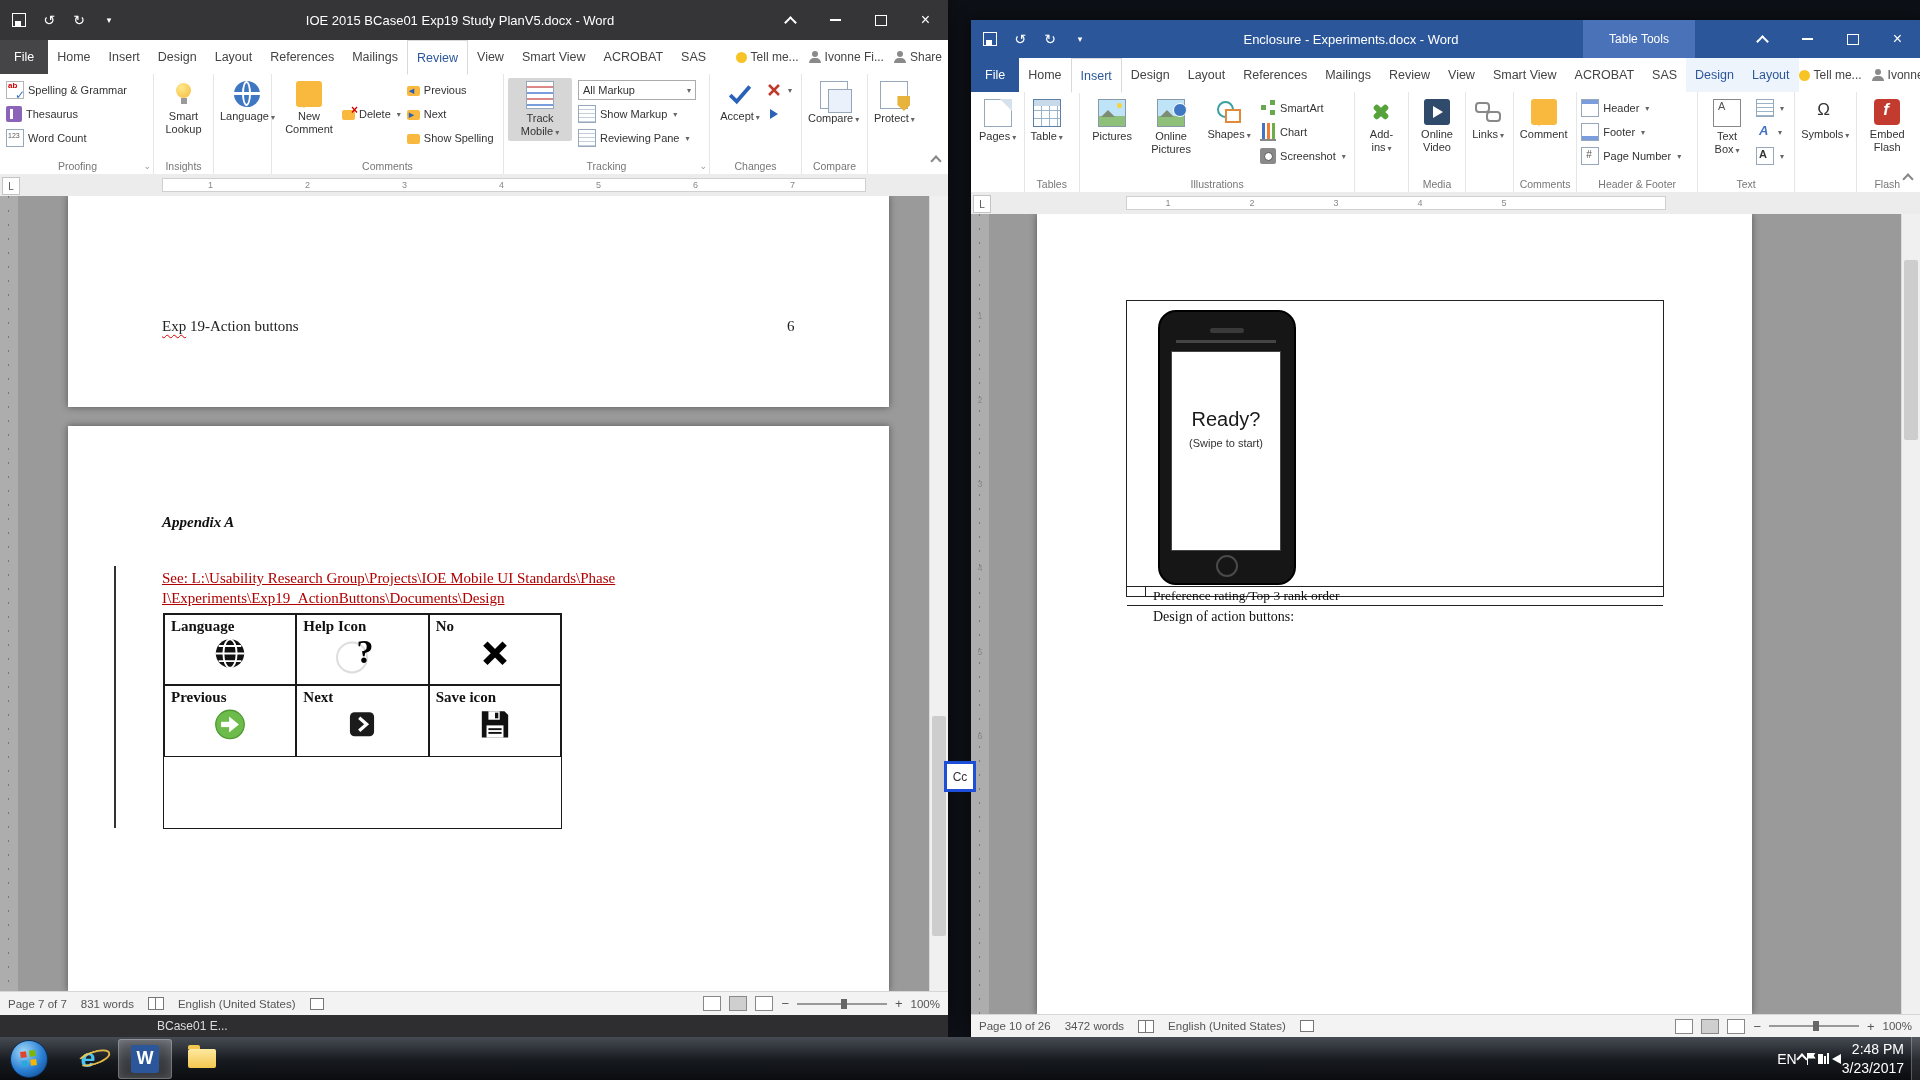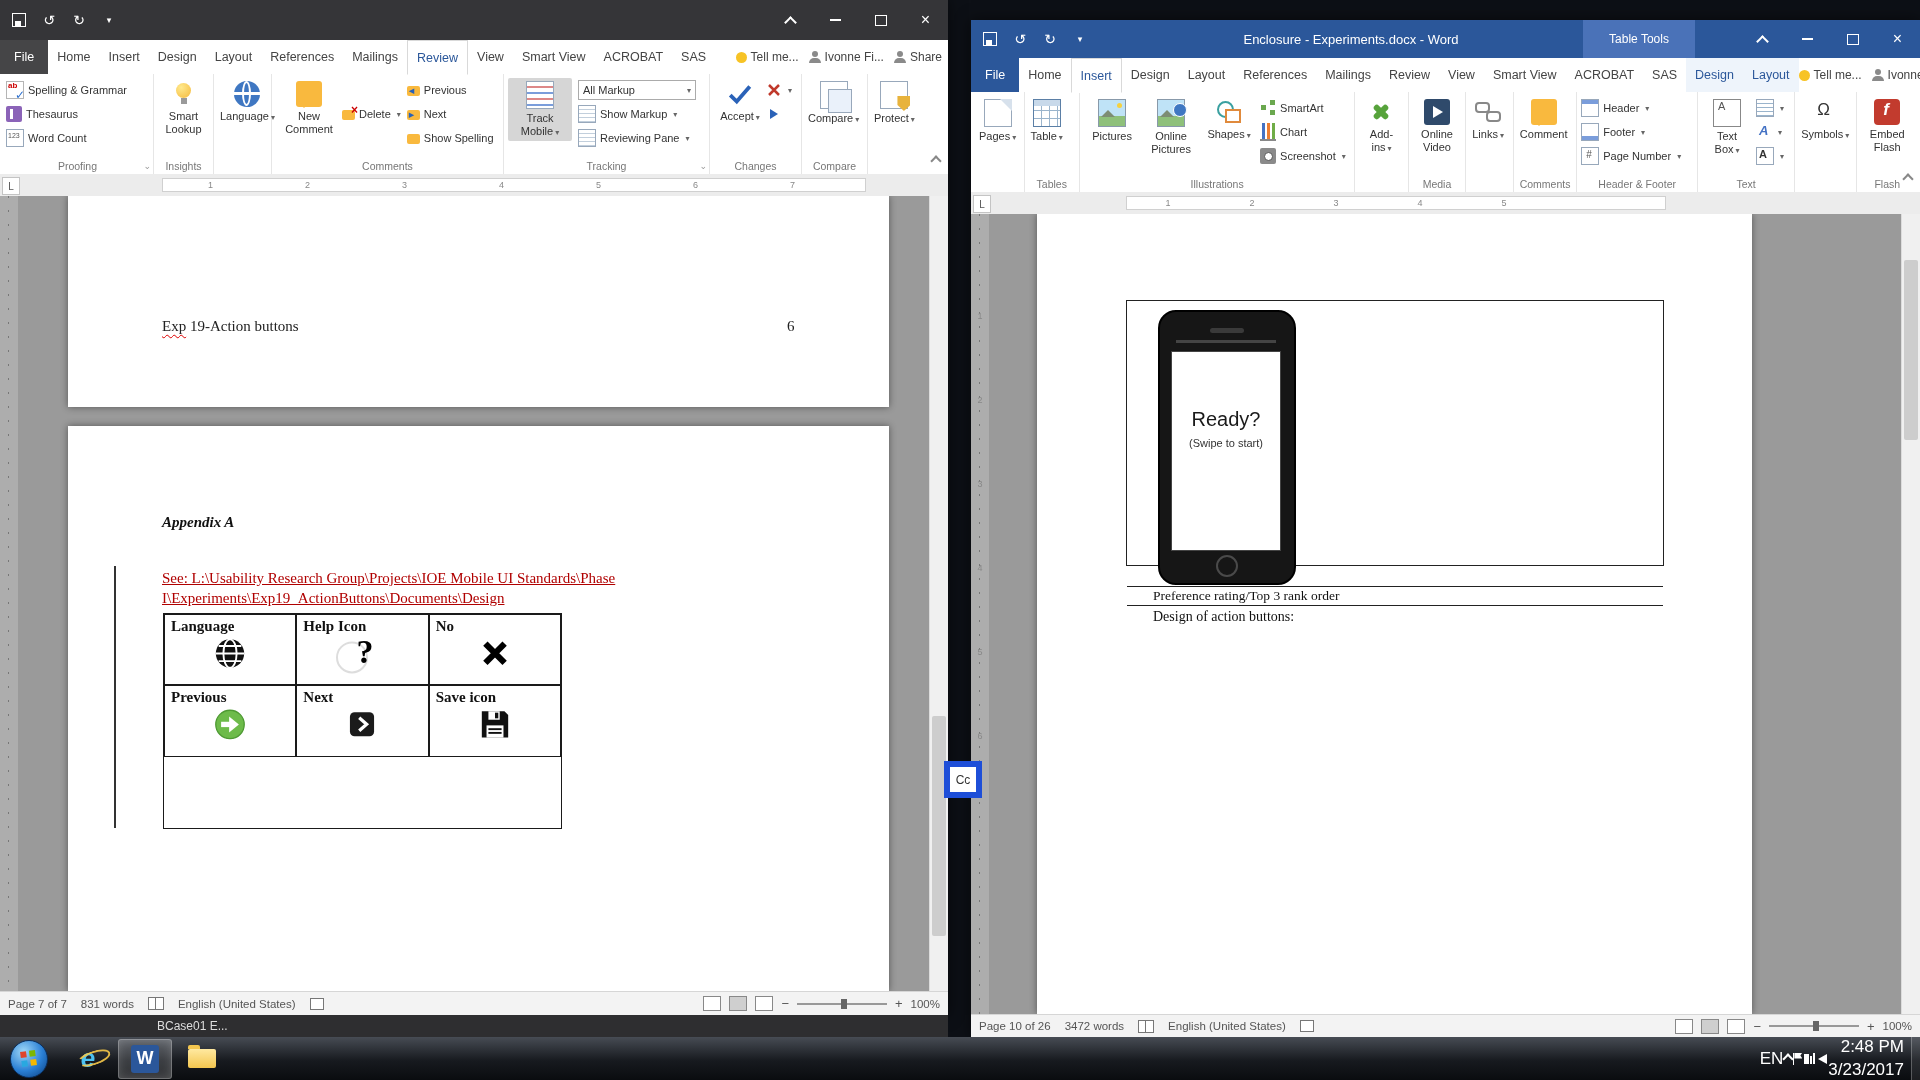--- a/index.html
+++ b/index.html
@@ -156,38 +156,38 @@
   .st-book::after{content:"";position:absolute;left:6px;top:-1px;bottom:-1px;width:1px;background:#777;}
   .st-macro{width:12px;height:10px;border:1px solid #777;background:#fff;}
   .sright{margin-left:auto;display:flex;align-items:center;gap:8px;}
   .vw{width:16px;height:13px;border:1px solid #888;background:#fff;}
   .vw.active{background:#cfcfcf;}
   .ztrack{width:90px;height:2px;background:#999;position:relative;}
   .zthumb{position:absolute;left:44px;top:-4px;width:6px;height:10px;background:#666;}
   .zsign{font-size:13px;color:#555;}
   
   .bgwin{position:absolute;left:0;top:1015px;width:948px;height:22px;background:#2e2e30;color:#ddd;font-size:12px;display:flex;align-items:center;padding-left:157px;box-sizing:border-box;}
-  .cctag{position:absolute;left:944px;top:761px;width:26px;height:25px;background:#fff;border:6px solid #1d4ed8;font-size:12px;color:#333;display:flex;align-items:center;justify-content:center;z-index:5;}
+  .cctag{position:absolute;left:944px;top:761px;width:26px;height:25px;background:#fff;border:3px solid #1d4ed8;font-size:12px;color:#333;display:flex;align-items:center;justify-content:center;z-index:5;}
   
   .taskbar{position:absolute;left:0;top:1037px;width:1920px;height:43px;background:linear-gradient(#474c54,#171a1f 55%,#0a0c0f);display:flex;align-items:center;z-index:10;}
   .orb{width:36px;height:36px;border-radius:50%;margin:0 12px 0 10px;background:radial-gradient(circle at 35% 30%,#9fd8f8,#2a7fd4 55%,#0b3e7e);border:1px solid #0a2f5e;position:relative;flex:none;}
   .orbflag{position:absolute;left:10px;top:10px;width:15px;height:15px;transform:rotate(-8deg);}
   .orbflag i{position:absolute;width:6px;height:6px;display:block;}
   .orbflag i:nth-child(1){left:0;top:0;background:#e0442c;}
   .orbflag i:nth-child(2){right:0;top:0;background:#7db700;}
   .orbflag i:nth-child(3){left:0;bottom:0;background:#29a8e0;}
   .orbflag i:nth-child(4){right:0;bottom:0;background:#f5b800;}
   .tbtn{width:52px;height:38px;display:flex;align-items:center;justify-content:center;border-radius:3px;margin:0 2px;flex:none;}
   .tbtn.active{background:rgba(255,255,255,.16);border:1px solid rgba(255,255,255,.3);box-shadow:inset 0 0 10px rgba(255,255,255,.18);}
   .ie-e{font-size:26px;font-weight:bold;font-style:italic;color:#4cc2f1;position:relative;}
   .ie-e::after{content:"";position:absolute;left:-4px;top:8px;width:30px;height:10px;border:2px solid rgba(246,200,74,.9);border-radius:50%;border-left-color:transparent;transform:rotate(-18deg);}
   .w-ic{width:28px;height:28px;background:#2b579a;border-radius:3px;color:#fff;font-weight:bold;font-size:18px;display:flex;align-items:center;justify-content:center;}
   .folder{width:28px;height:19px;background:linear-gradient(#ffe9a0,#f3c64f);border-radius:2px;position:relative;}
   .folder::before{content:"";position:absolute;left:0;top:-4px;width:12px;height:4px;background:#f3c64f;border-radius:2px 2px 0 0;}
-  .tray{margin-left:auto;display:flex;align-items:center;gap:1px;color:#fff;font-size:17px;padding-right:16px;}
+  .tray{margin-left:auto;display:flex;align-items:center;gap:1px;color:#fff;font-size:14px;padding-right:16px;}
   .tray-chev{width:6px;height:6px;border-left:2px solid #fff;border-top:2px solid #fff;transform:rotate(45deg);}
   .tr-flag{width:10px;height:12px;position:relative;}
   .tr-flag::before{content:"";position:absolute;left:0;top:0;width:1px;height:12px;background:#fff;}
   .tr-flag::after{content:"";position:absolute;left:1px;top:0;width:8px;height:6px;background:#fff;clip-path:polygon(0 0,100% 0,75% 50%,100% 100%,0 100%);}
   .tr-net{width:13px;height:11px;display:flex;align-items:flex-end;gap:1px;}
   .tr-net i{display:block;width:2px;background:#fff;}
   .tr-vol{width:0;height:0;border-top:5px solid transparent;border-bottom:5px solid transparent;border-right:9px solid #fff;position:relative;}
   .tr-vol::after{content:"";position:absolute;left:-14px;top:-5px;width:5px;height:10px;background:#fff;}
   .clock{text-align:right;line-height:1.35;}
   .showdesk{position:absolute;right:0;top:0;bottom:0;width:8px;background:rgba(255,255,255,.08);border-left:1px solid rgba(255,255,255,.25);}
@@ -201,20 +201,21 @@
 
     <div class="titlebar tb-dark" style="height:40px">
       <div class="qat">
         <div class="qbtn">
             <span class="q-save"></span>
           </div>
         <div class="qbtn">↺</div>
         <div class="qbtn">↻</div>
         <div class="qbtn" style="font-size:9px">▾</div>
       </div>
+      <div class="title-text" style="left:180px;width:560px">IOE 2015 BCase01 Exp19 Study PlanV5.docx - Word</div>
       <div class="wctl">
         <div class="wbtn">
             <span class="chev-up"></span>
           </div>
         <div class="wbtn">
             <span class="mini-ic"></span>
           </div>
         <div class="wbtn">
             <span class="max-ic"></span>
           </div>
@@ -685,21 +686,21 @@
       <div class="vnums" style="left:1px;top:60px">
           <span style="height: 84px; line-height: 84px;">1</span>
           <span style="height: 84px; line-height: 84px;">2</span>
           <span style="height: 84px; line-height: 84px;">3</span>
           <span style="height: 84px; line-height: 84px;">4</span>
           <span style="height: 84px; line-height: 84px;">5</span>
           <span style="height: 84px; line-height: 84px;">6</span>
         </div>
 
       <div class="page" style="left:66px;top:0;width:715px;height:800px">
-        <div class="rtable serif" style="left:89px;top:86px;width:538px;height:266px">
+        <div class="rtable serif" style="left:89px;top:86px;width:538px;height:297px">
           <div class="phone" style="left:31px;top:9px;width:134px;height:271px">
             <span class="ph-speaker"></span>
             <span class="ph-carrier"></span>
             <div class="ph-screen">
               <div class="ph-title" style="font-family:'Liberation Sans','DejaVu Sans',sans-serif">Ready?</div>
               <div class="ph-sub" style="font-family:'Liberation Sans','DejaVu Sans',sans-serif">(Swipe to start)</div>
             </div>
             <span class="ph-home"></span>
           </div>
           <div class="rt-vline"></div>

